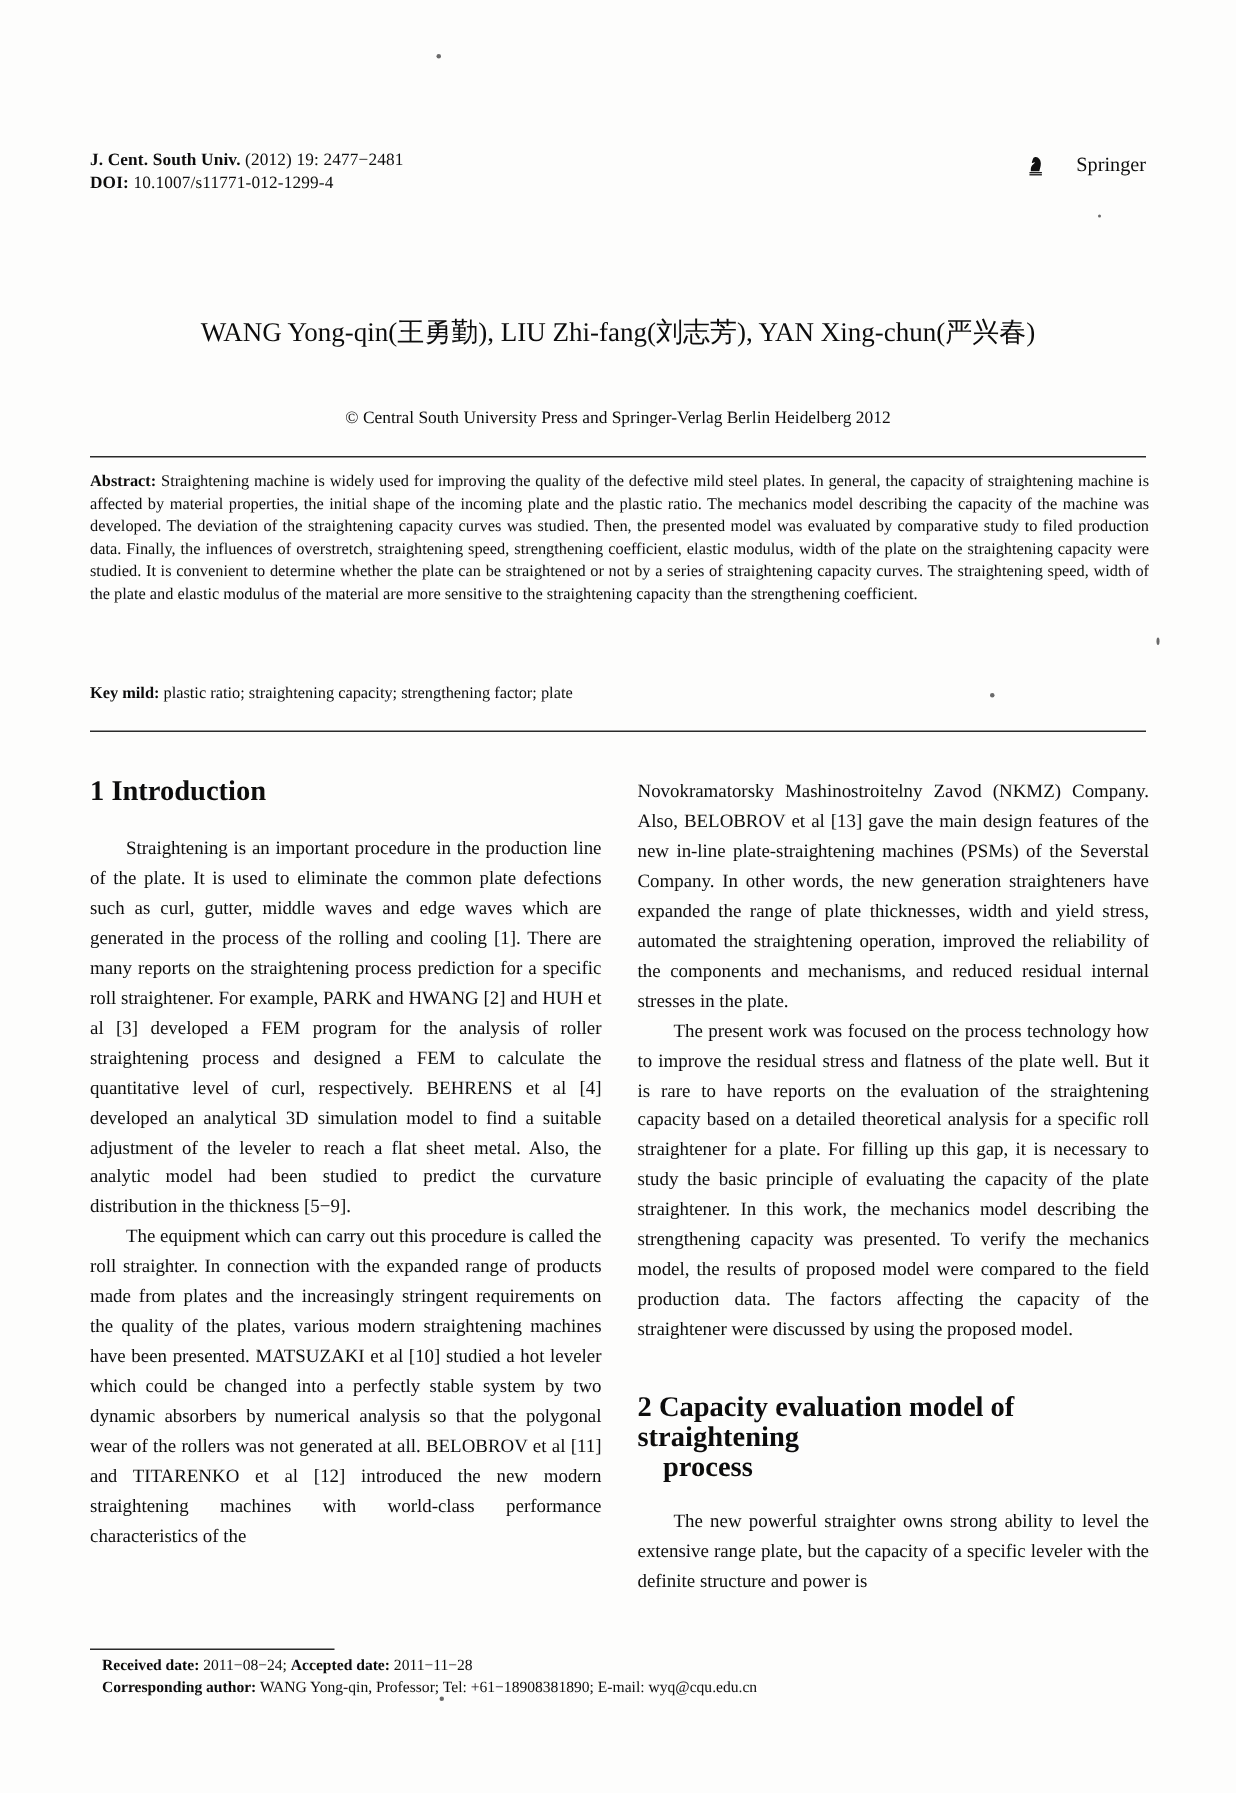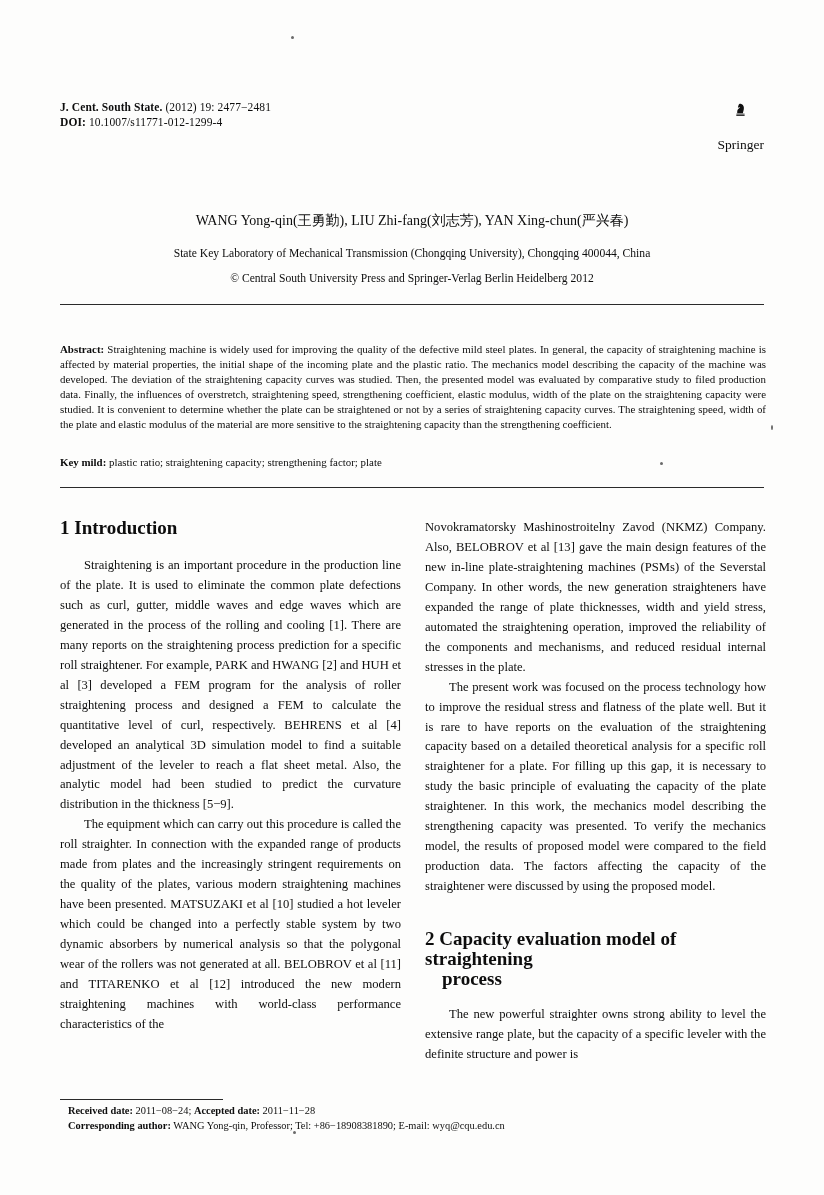--- a/index.html
+++ b/index.html
@@ -40,21 +40,20 @@
     letter-spacing: 0.1px;
   }
   .journal-ref .lbl { font-weight: bold; }
 
   .springer-logo {
     display: flex;
     align-items: center;
     gap: 20px;
     font-size: 13px;
     margin-top: 2px;
-    flex-direction: column;
   }
   .springer-mark {
     display: inline-block;
     width: 15px;
     height: 15px;
     position: relative;
   }
   .springer-name { font-size: 13.5px; }
 
   
@@ -68,21 +67,21 @@
     line-height: 26px;
     font-weight: normal;
     letter-spacing: 0.1px;
   }
   .authors {
     position: absolute;
     left: 60px;
     top: 212px;
     width: 704px;
     text-align: center;
-    font-size: 14px;
+    font-size: 18px;
     line-height: 18px;
   }
   .affiliation {
     position: absolute;
     left: 60px;
     top: 245px;
     width: 704px;
     text-align: center;
     font-size: 11.6px;
     line-height: 17px;
@@ -111,21 +110,20 @@
   
   .abstract {
     position: absolute;
     left: 60px;
     top: 314px;
     width: 706px;
     font-size: 10.9px;
     line-height: 15.1px;
     text-align: justify;
     text-justify: inter-word;
-    margin-top: 28px;
   }
   .abstract .lbl { font-weight: bold; }
 
   .keywords {
     position: absolute;
     left: 60px;
     top: 455px;
     width: 706px;
     font-size: 10.9px;
     line-height: 15px;
@@ -208,38 +206,37 @@
     border-radius: 50%;
   }
 </style>
 </head>
 <body>
 
 <div class="page">
 
   <div class="journal-header">
     <div class="journal-ref">
-      <div><span class="lbl">J. Cent. South State.</span><span> (2012) 19: 2477−2481</span></div>
+      <div><span class="lbl">J. Cent. South Univ.</span><span> (2012) 19: 2477−2481</span></div>
       <div><span class="lbl">DOI:</span><span> 10.1007/s11771-012-1299-4</span></div>
     </div>
 
     <div class="springer-logo">
       <span class="springer-mark">
         <svg width="15" height="15" viewBox="0 0 15 15" aria-hidden="true">
           <path d="M4.2 11.2 L4.2 9.9 C4.2 8.2 4.9 7.2 6.1 6.3 C6.6 5.9 6.9 5.6 6.7 5.0 L5.6 5.6 C5.2 5.8 4.8 5.6 4.9 5.2 L5.6 3.0 C5.9 2.1 6.6 1.6 7.6 1.7 C9.4 1.9 10.8 3.6 10.9 5.8 C11.0 8.2 9.9 10.2 9.9 11.2 Z" fill="#111111"></path>
           <rect x="3.3" y="11.7" width="8.3" height="0.85" fill="#111111"></rect>
           <rect x="3.3" y="13.1" width="8.3" height="0.85" fill="#111111"></rect>
         </svg>
       </span>
       <span class="springer-name">Springer</span>
     </div>
   </div>
 
   <div class="authors">WANG Yong-qin(王勇勤), LIU Zhi-fang(刘志芳), YAN Xing-chun(严兴春)</div>
-  <div class="affiliation">State Key Laboratory of Mechanical Transmission (Chongqing University), Chongqing 400044, China</div>
   <div class="copyright">© Central South University Press and Springer-Verlag Berlin Heidelberg 2012</div>
 
   <div class="rule rule-top"></div>
 
   <div class="abstract"><span class="lbl">Abstract:</span><span> Straightening machine is widely used for improving the quality of the defective mild steel plates. In general, the capacity of straightening machine is affected by material properties, the initial shape of the incoming plate and the plastic ratio. The mechanics model describing the capacity of the machine was developed. The deviation of the straightening capacity curves was studied. Then, the presented model was evaluated by comparative study to filed production data. Finally, the influences of overstretch, straightening speed, strengthening coefficient, elastic modulus, width of the plate on the straightening capacity were studied. It is convenient to determine whether the plate can be straightened or not by a series of straightening capacity curves. The straightening speed, width of the plate and elastic modulus of the material are more sensitive to the straightening capacity than the strengthening coefficient.</span></div>
 
   <div class="keywords"><span class="lbl">Key mild:</span><span> plastic ratio; straightening capacity; strengthening factor; plate</span></div>
 
   <div class="rule rule-bottom"></div>
 
@@ -256,21 +253,21 @@
       <p>The present work was focused on the process technology how to improve the residual stress and flatness of the plate well. But it is rare to have reports on the evaluation of the straightening capacity based on a detailed theoretical analysis for a specific roll straightener for a plate. For filling up this gap, it is necessary to study the basic principle of evaluating the capacity of the plate straightener. In this work, the mechanics model describing the strengthening capacity was presented. To verify the mechanics model, the results of proposed model were compared to the field production data. The factors affecting the capacity of the straightener were discussed by using the proposed model.</p>
       <h2 class="section second"><span>2 Capacity evaluation model of straightening</span><span class="cont">process</span></h2>
       <p>The new powerful straighter owns strong ability to level the extensive range plate, but the capacity of a specific leveler with the definite structure and power is</p>
     </div>
 
   </div>
 
   <div class="footnote-rule"></div>
   <div class="footnote">
     <div><span class="lbl">Received date:</span><span> 2011−08−24; </span><span class="lbl">Accepted date:</span><span> 2011−11−28</span></div>
-    <div><span class="lbl">Corresponding author:</span><span> WANG Yong-qin, Professor; Tel: +86−18908381890; E-mail: wyq@cqu.edu.cn</span></div>
+    <div><span class="lbl">Corresponding author:</span><span> WANG Yong-qin, Professor; Tel: +61−18908381890; E-mail: wyq@cqu.edu.cn</span></div>
   </div>
 
   <div class="watermark">万方数据</div>
 
   <span class="speck" style="left:291px; top:36px;  width:3px; height:3px;"></span>
   <span class="speck" style="left:660px; top:462px; width:3px; height:3px;"></span>
   <span class="speck" style="left:771px; top:425px; width:2px; height:5px;"></span>
   <span class="speck" style="left:293px; top:1131px; width:3px; height:3px;"></span>
   <span class="speck" style="left:732px; top:143px; width:2px; height:2px;"></span>
 

